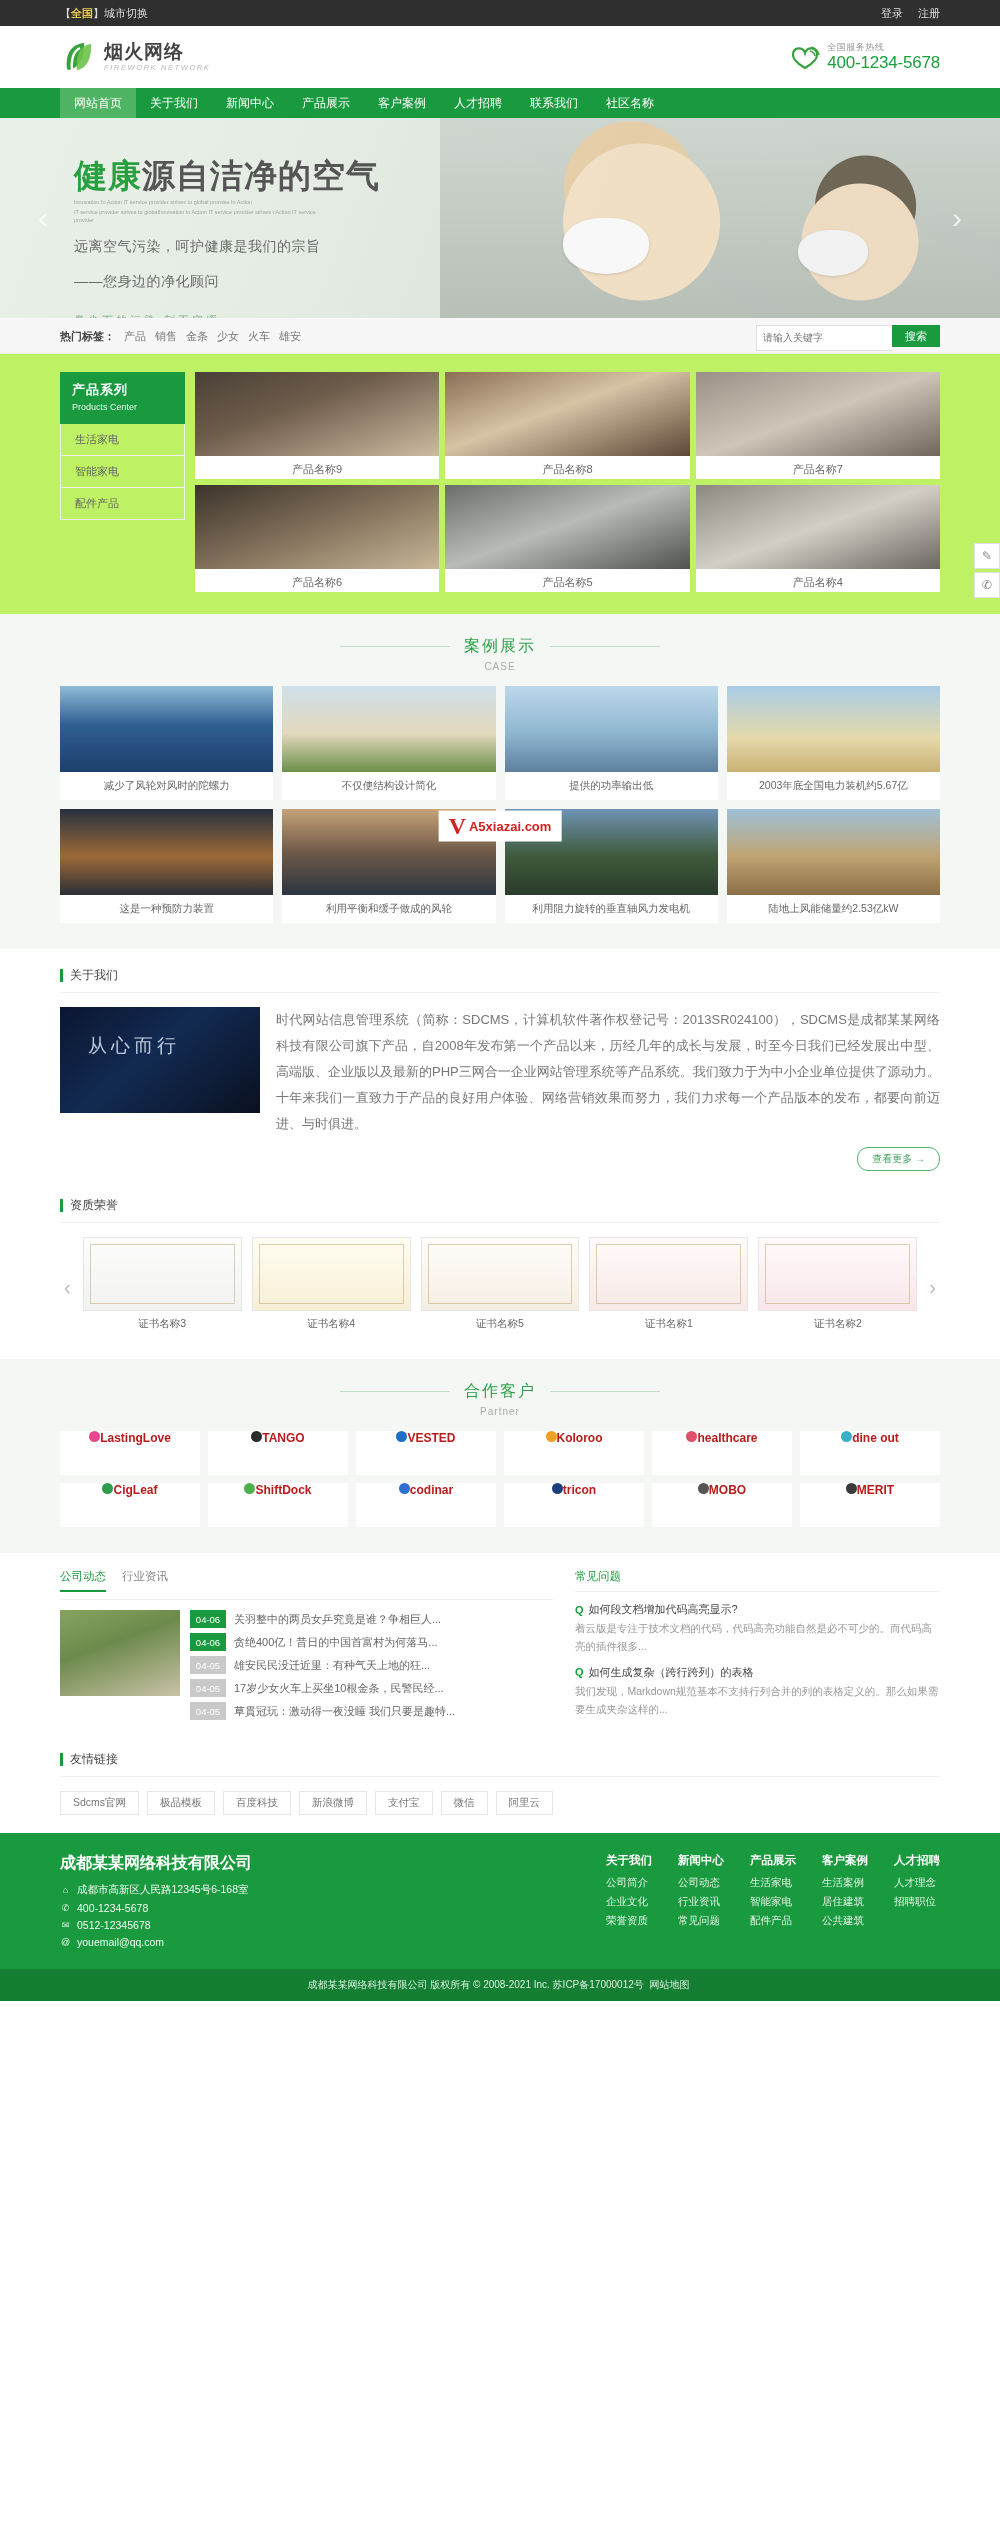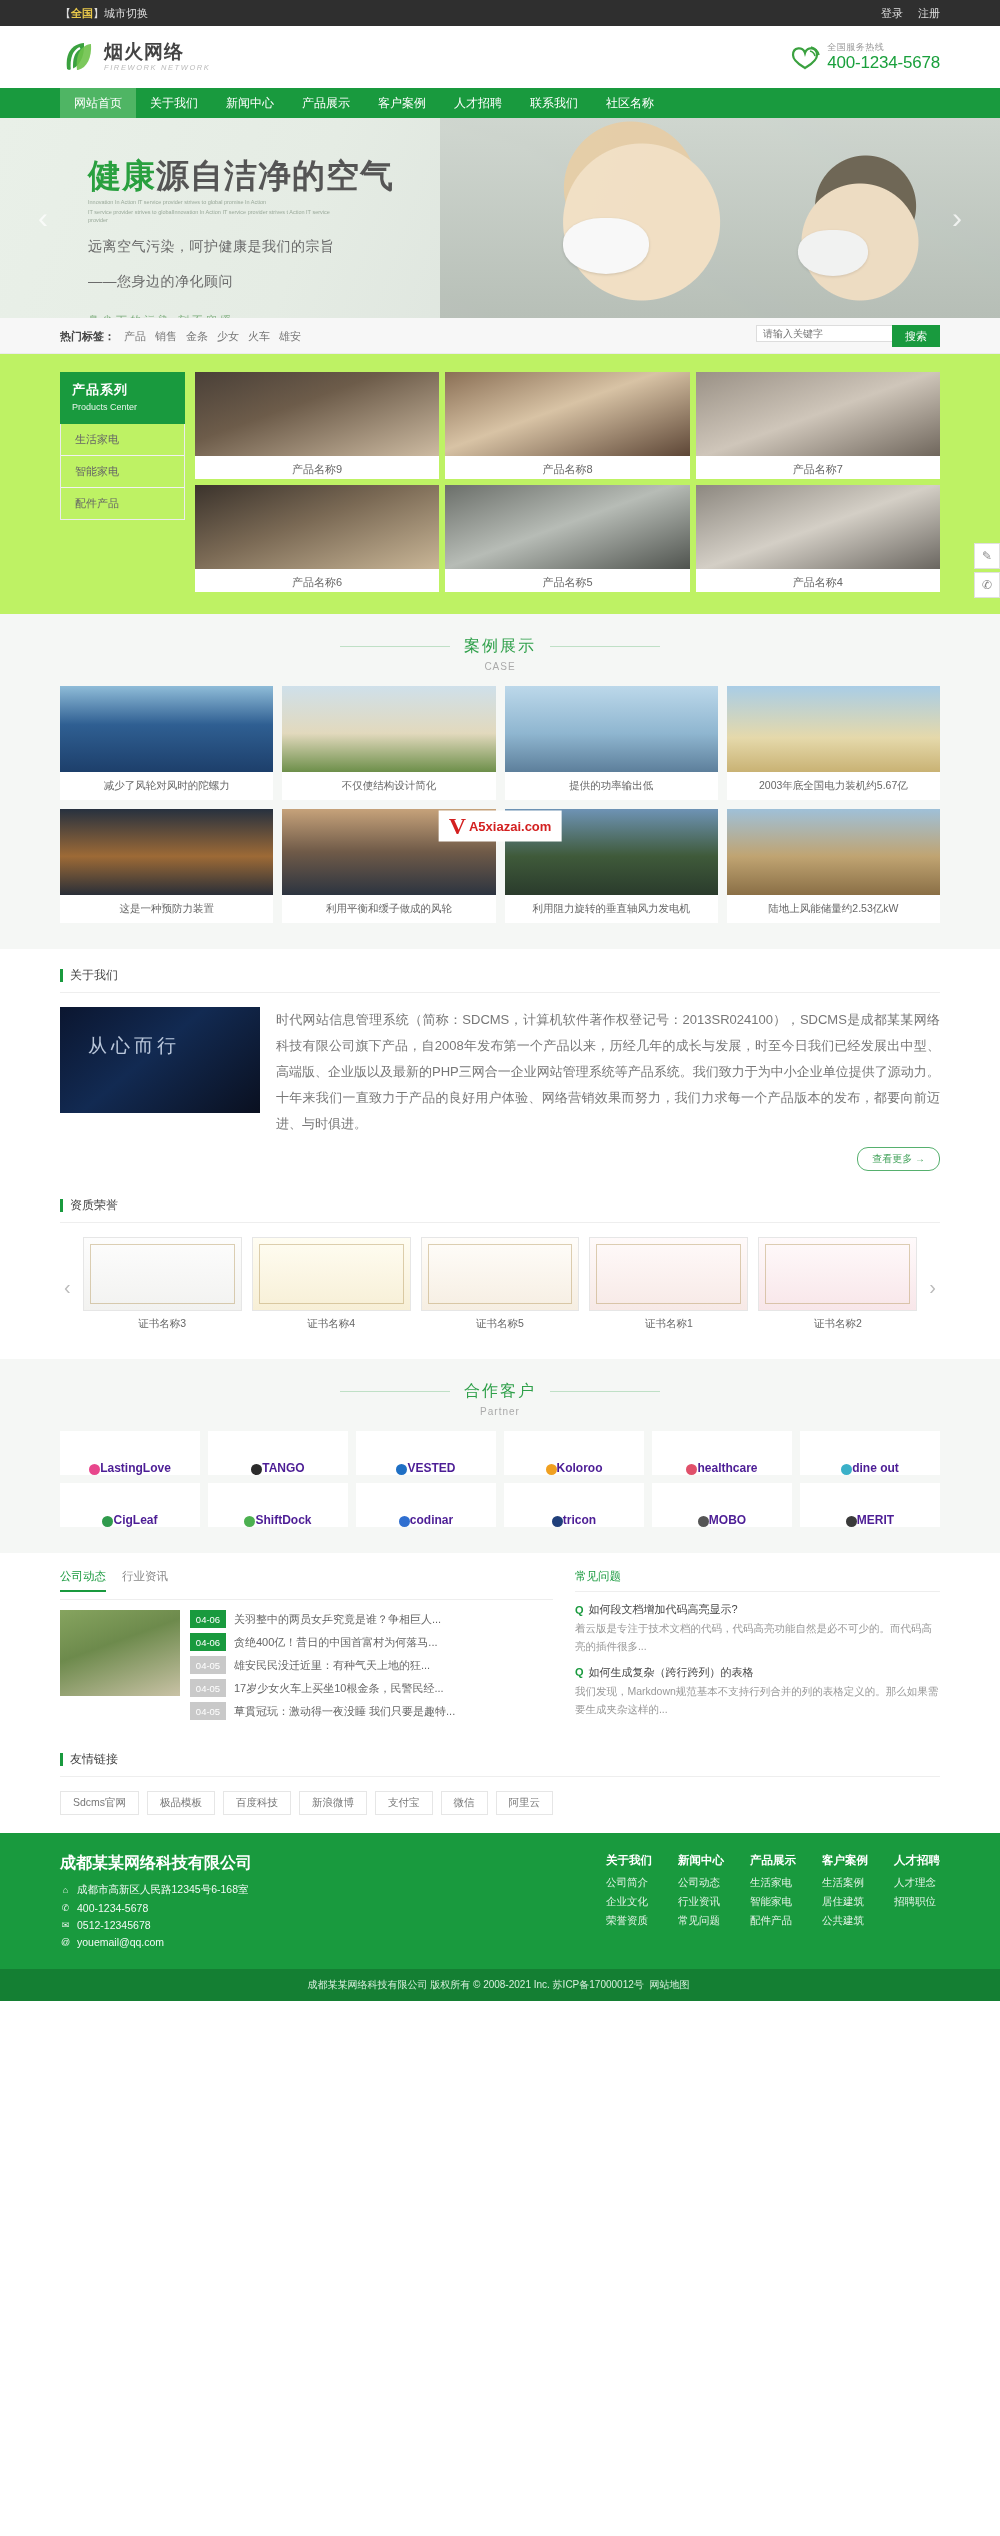--- a/index.html
+++ b/index.html
@@ -53,21 +53,21 @@
     opacity:.95;
   }
   .hero .kid:after{
     content:""; position:absolute; left:22%; top:50%; width:86px; height:56px;
     background:#fafafa; border-radius:46% 46% 52% 52%; box-shadow:0 1px 3px rgba(0,0,0,.15);
   }
   .hero .kid:before{
     content:""; position:absolute; left:64%; top:56%; width:70px; height:46px;
     background:#f4f4f4; border-radius:46% 46% 52% 52%; box-shadow:0 1px 3px rgba(0,0,0,.12);
   }
-  .hero .htext { position:absolute; left:88px; top:38px; z-index:3; }
+  .hero .htext { position:absolute; left:74px; top:38px; z-index:3; }
   .hero .h1 { font-size:33px; font-weight:bold; color:#555; line-height:1.2; letter-spacing:1px; }
   .hero .h1 em { font-style:normal; color:#29a03f; }
   .hero .sub-en { font-size:5.5px; color:#9aa99a; line-height:1.5; margin-top:2px; width:260px; }
   .hero .h2 { font-size:14px; color:#6b6b6b; margin-top:10px; line-height:1.75; letter-spacing:.5px;}
   .hero .h3 { font-size:11px; color:#7fae7f; margin-top:20px; letter-spacing:3px; }
   .hero .arrow {
     position:absolute; top:50%; transform:translateY(-50%);
     font-size:30px; color:rgba(255,255,255,.75); cursor:pointer; z-index:5;
   }
   .hero .arrow.l { left:38px; }
@@ -82,22 +82,22 @@
   }
 
   
   .searchbar { height:36px; background:#f7f7f7; border-bottom:1px solid #ececec; }
   .searchbar .inner { display:flex; align-items:center; height:36px; justify-content:space-between; }
   .tags { font-size:11px; color:#777; }
   .tags b { color:#444; }
   .tags a { color:#777; text-decoration:none; margin-left:9px; }
   .sbox { display:flex; height:22px; }
   .sbox input { width:136px; border:1px solid #ddd; border-right:none; background:#fff;
-    font-size:10px; color:#999; padding:0 6px; outline:none; height:17px;
-    font-family:Liberation Sans, sans-serif;}
+    font-size:10px; color:#999; padding:0 6px; outline:none; height:26px;
+    font-family:Liberation Mono, monospace;}
   .sbox button { width:48px; background:#199a3e; color:#fff; border:none; font-size:11px; cursor:pointer; height:22px;
     font-family:"Liberation Sans",sans-serif;}
 
   
   .products { background:#bef264; padding:18px 0 22px; }
   .products .inner { display:flex; gap:10px; }
   .pside { width:125px; flex:0 0 125px; }
   .pside .head { background:#199a3e; color:#fff; height:52px; padding:9px 0 0 12px; }
   .pside .head .cn { font-size:13px; font-weight:bold; letter-spacing:1px; }
   .pside .head .en { font-size:9px; opacity:.9; margin-top:3px; }
@@ -177,22 +177,22 @@
   .h2c { background:linear-gradient(180deg,#fffdf2,#f7efd6); }
   .h3c { background:linear-gradient(180deg,#fffdfa,#f6eee2); }
   .h4c { background:linear-gradient(180deg,#fffafa,#f7e9e6); }
   .h5c { background:linear-gradient(180deg,#fffafb,#f8e6e9); }
   .hcard .ph:after { content:""; position:absolute; inset:6px; border:1px solid rgba(180,150,90,.45); }
 
   
   .partner { background:#f5f7f5; padding-bottom:26px; }
   .pgrid2 { display:grid; grid-template-columns:repeat(6,1fr); gap:8px; }
   .pgrid2 + .pgrid2 { margin-top:8px; }
-  .logo-card { background:#fff; height:44px; display:flex; align-items:flex-end;
-     justify-content:center; font-size:12px; color:#4c1d95; font-weight:bold; gap:0; }
+  .logo-card { background:#fff; height:44px; display:flex; align-items:flex-start;
+     justify-content:center; font-size:12px; color:#b91c1c; font-weight:bold; gap:0; }
   .logo-card .dot { width:11px; height:11px; border-radius:50%; display:inline-block; }
 
   
   .news { background:#fff; padding:16px 0 18px; }
   .news .inner { display:flex; gap:22px; }
   .ncol-l { flex:1.35; }
   .ncol-r { flex:1; }
   .ntabs { display:flex; gap:16px; border-bottom:1px solid #eee; padding-bottom:7px; margin-bottom:10px; }
   .ntabs a { font-size:11.5px; text-decoration:none; color:#888; }
   .ntabs a.on { color:#199a3e; border-bottom:2px solid #199a3e; padding-bottom:6px; }

